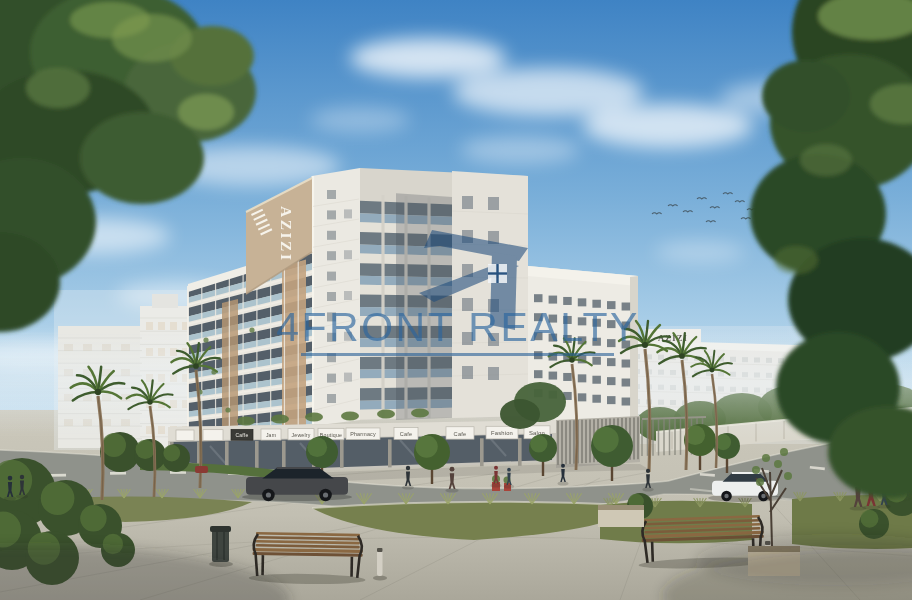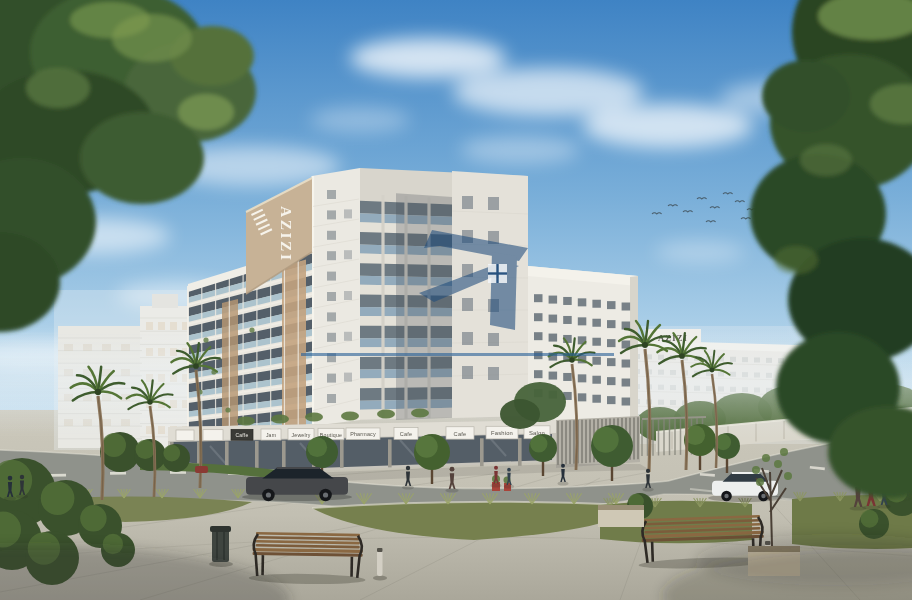--- a/index.html
+++ b/index.html
@@ -980,15 +980,16 @@
         <polygon points="28,12 124,30 115,43 36,28 20,30"></polygon>
         <polygon points="98,44 115,48 30,84 15,75"></polygon>
         <polygon points="88,34 113,38 111,112 86,107"></polygon>
       </g>
       <g opacity="0.85">
         <rect x="84" y="46" width="19" height="19" fill="#F2F5F8"></rect>
         <line x1="84" y1="55.5" x2="103" y2="55.5" stroke="#1F4C7C" stroke-width="2.4"></line>
         <line x1="93.5" y1="46" x2="93.5" y2="65" stroke="#1F4C7C" stroke-width="2.4"></line>
       </g>
     </svg>
+    <div class="wm-brand">4FRONT REALTY</div>
     <div class="wm-line"></div>
   </div>
 </div>
 
 </body></html>

